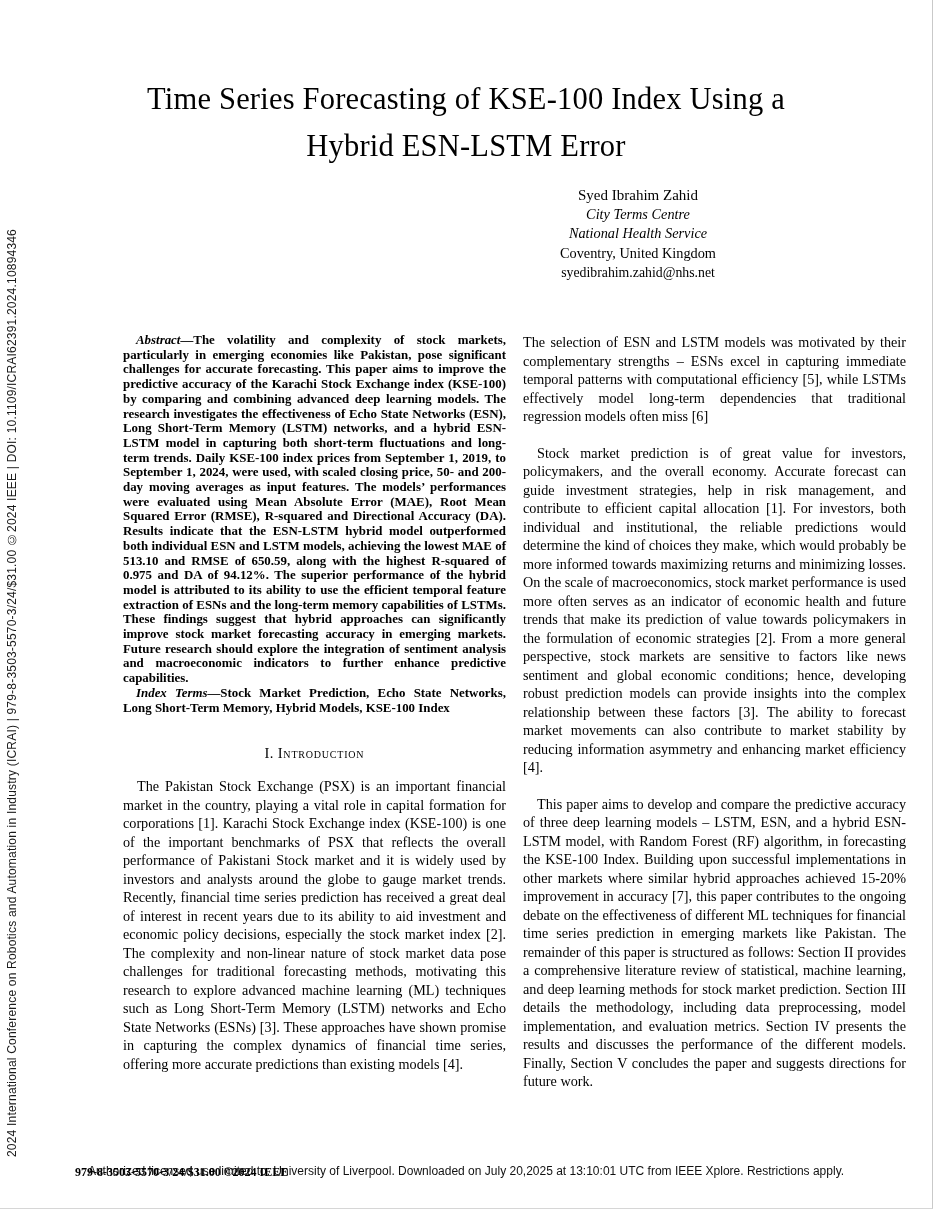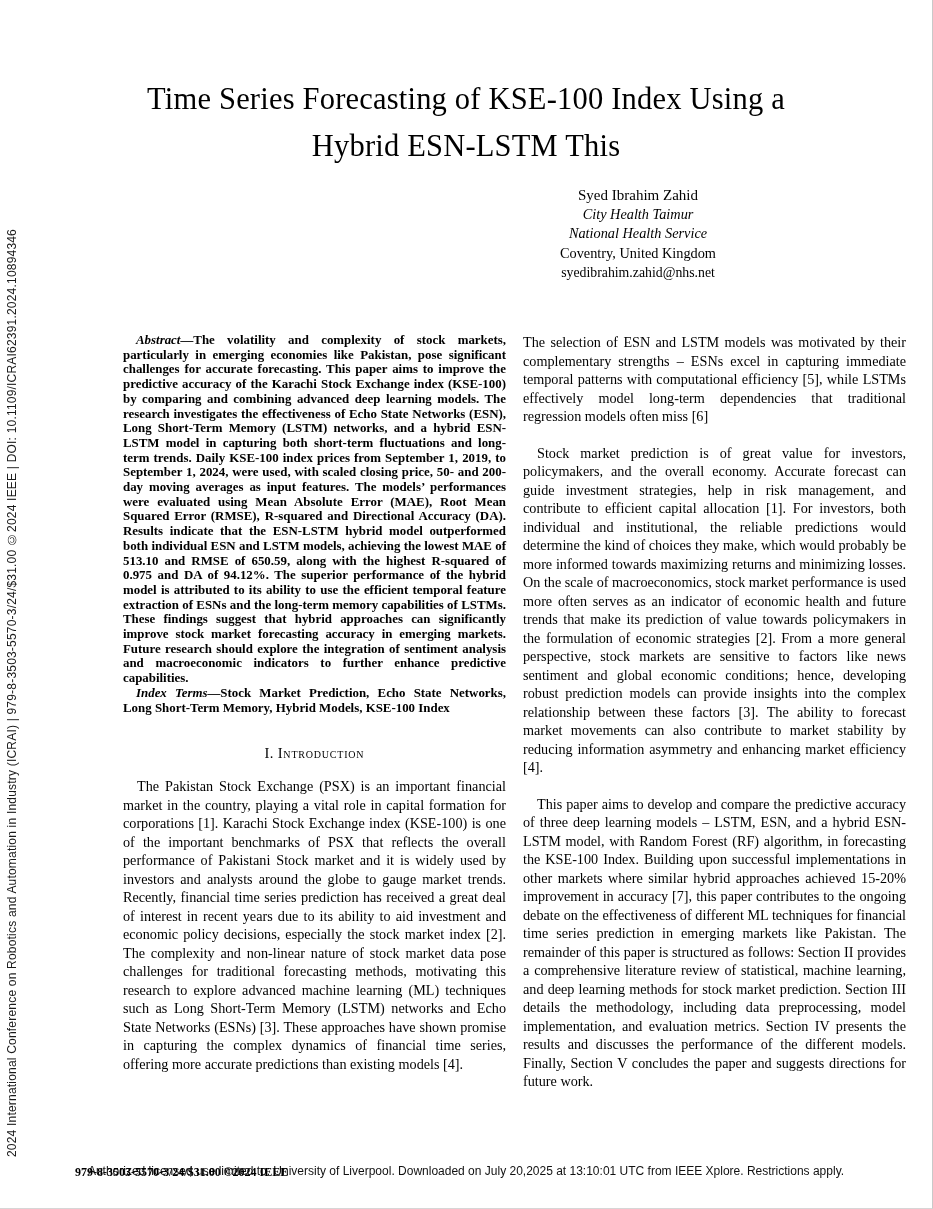--- a/index.html
+++ b/index.html
@@ -115,27 +115,27 @@
 </style>
 </head>
 <body>
 
 <div class="page">
 
   <div class="stamp-vertical">2024 International Conference on Robotics and Automation in Industry (ICRAI) | 979-8-3503-5570-3/24/$31.00 ©2024 IEEE | DOI: 10.1109/ICRAI62391.2024.10894346</div>
 
   <h1 class="title">
     <span class="tline">Time Series Forecasting of KSE-100 Index Using a</span>
-    <span class="tline">Hybrid ESN-LSTM This</span>
+    <span class="tline">Hybrid ESN-LSTM Error</span>
   </h1>
 
   <div class="authors">
     <div class="author author-2">
       <div class="a-name">Syed Ibrahim Zahid</div>
-      <div class="a-italic">City Health Taimur</div>
+      <div class="a-italic">City Terms Centre</div>
       <div class="a-italic">National Health Service</div>
       <div>Coventry, United Kingdom</div>
       <div class="a-email">syedibrahim.zahid@nhs.net</div>
     </div>
   </div>
 
   <div class="columns">
 
     <div class="col">
       <p class="abstract"><span class="rlabel">Abstract—</span><span>The volatility and complexity of stock markets, particularly in emerging economies like Pakistan, pose significant challenges for accurate forecasting. This paper aims to improve the predictive accuracy of the Karachi Stock Exchange index (KSE-100) by comparing and combining advanced deep learning models. The research investigates the effectiveness of Echo State Networks (ESN), Long Short-Term Memory (LSTM) networks, and a hybrid ESN-LSTM model in capturing both short-term fluctuations and long-term trends. Daily KSE-100 index prices from September 1, 2019, to September 1, 2024, were used, with scaled closing price, 50- and 200-day moving averages as input features. The models’ performances were evaluated using Mean Absolute Error (MAE), Root Mean Squared Error (RMSE), R-squared and Directional Accuracy (DA). Results indicate that the ESN-LSTM hybrid model outperformed both individual ESN and LSTM models, achieving the lowest MAE of 513.10 and RMSE of 650.59, along with the highest R-squared of 0.975 and DA of 94.12%. The superior performance of the hybrid model is attributed to its ability to use the efficient temporal feature extraction of ESNs and the long-term memory capabilities of LSTMs. These findings suggest that hybrid approaches can significantly improve stock market forecasting accuracy in emerging markets. Future research should explore the integration of sentiment analysis and macroeconomic indicators to further enhance predictive capabilities.</span></p>

